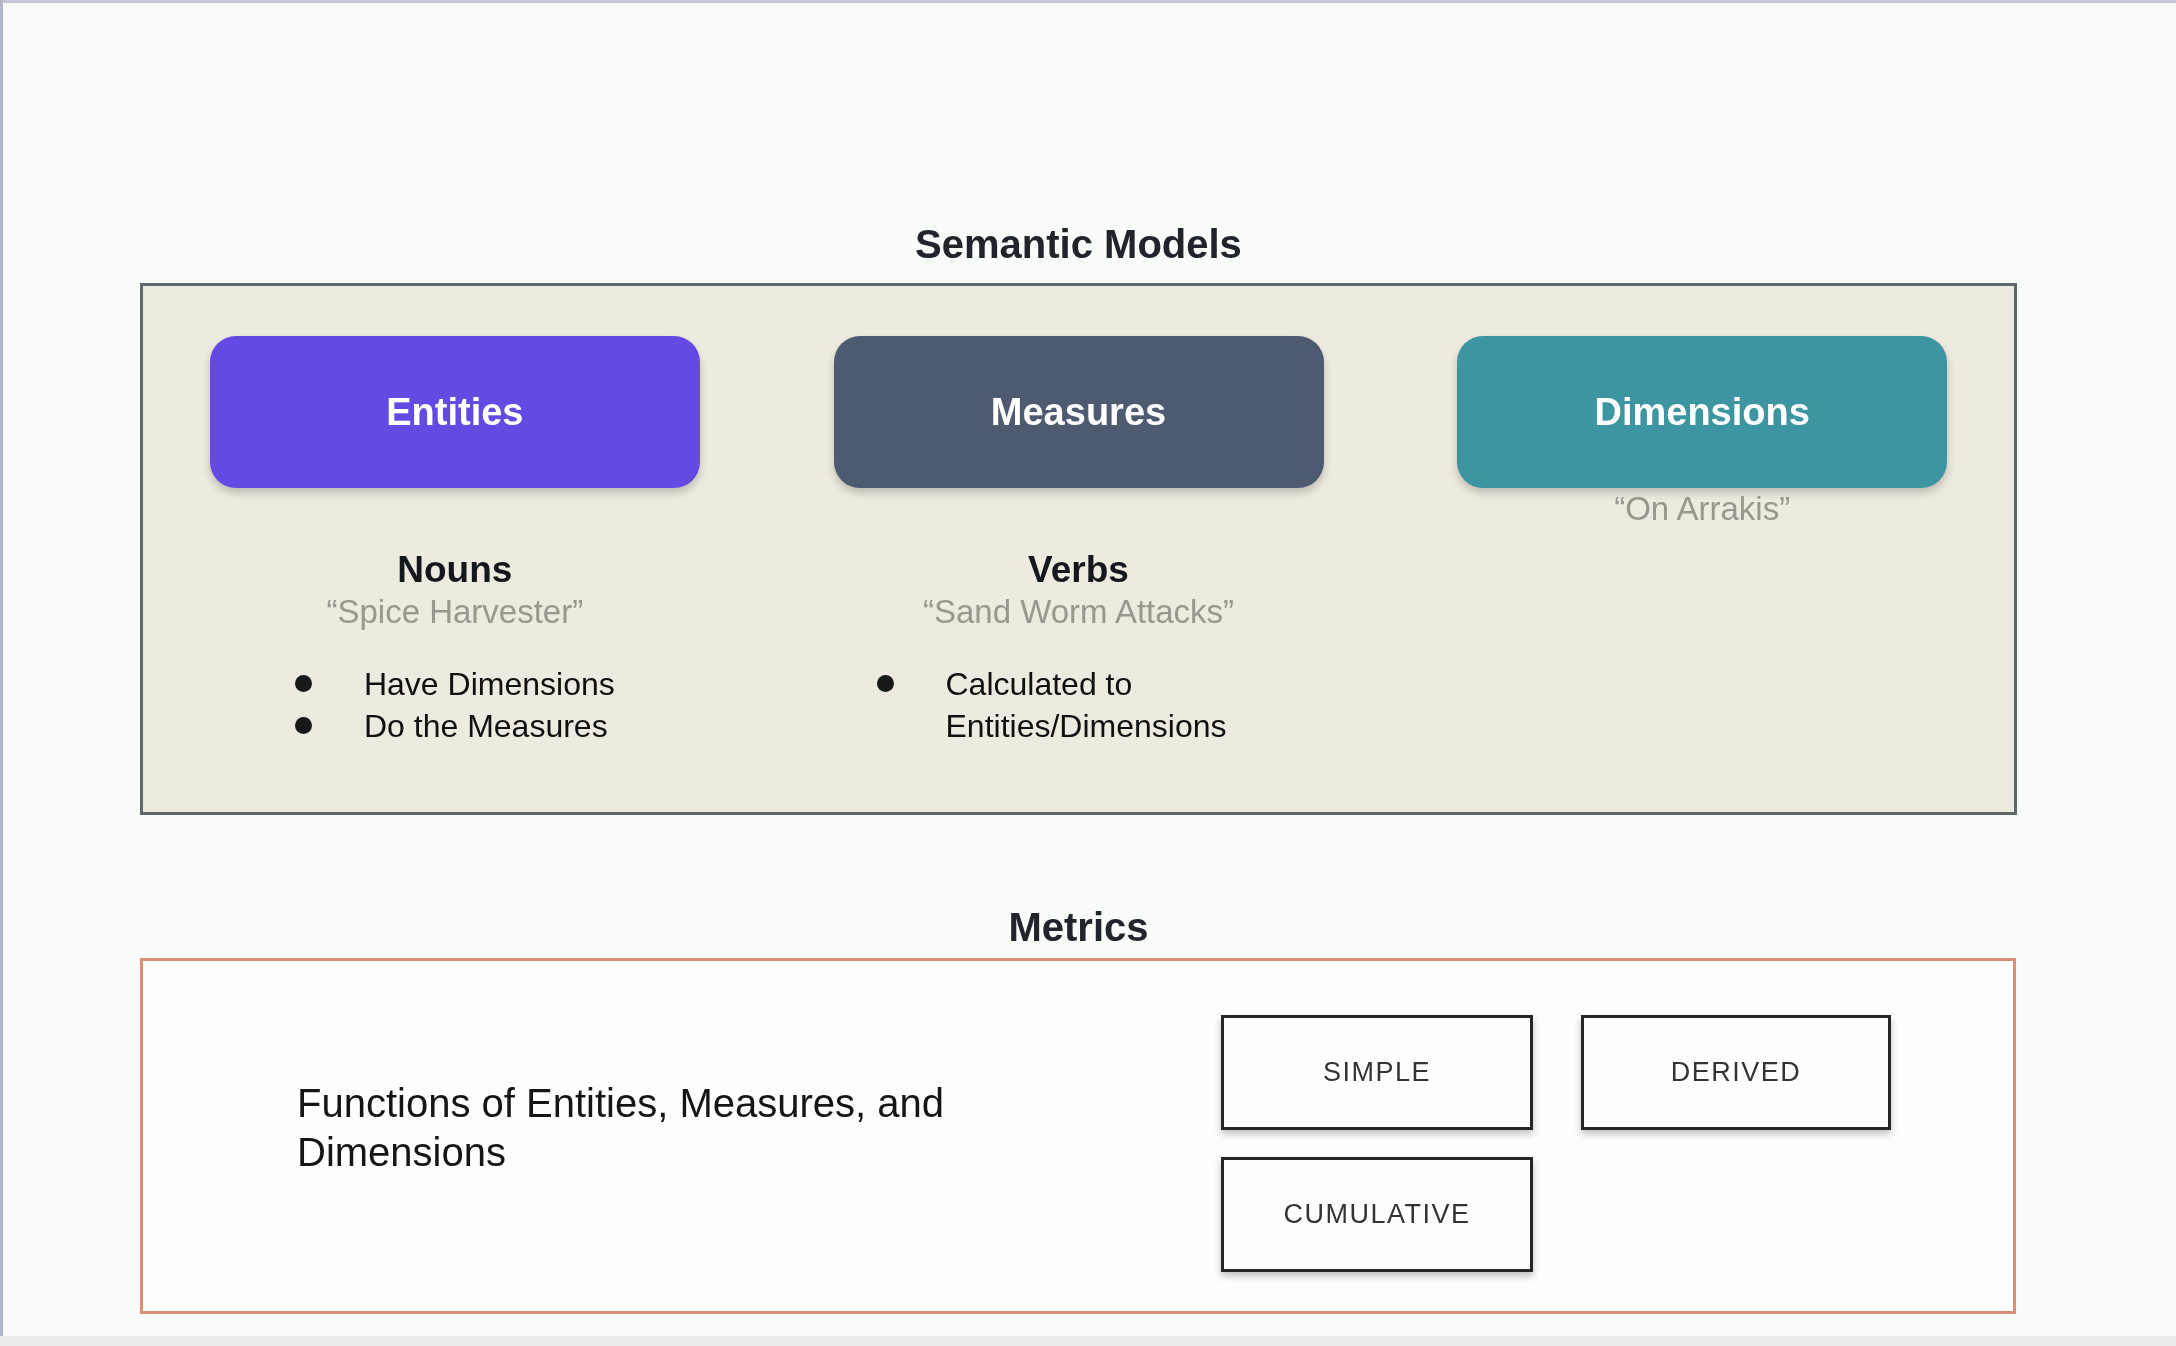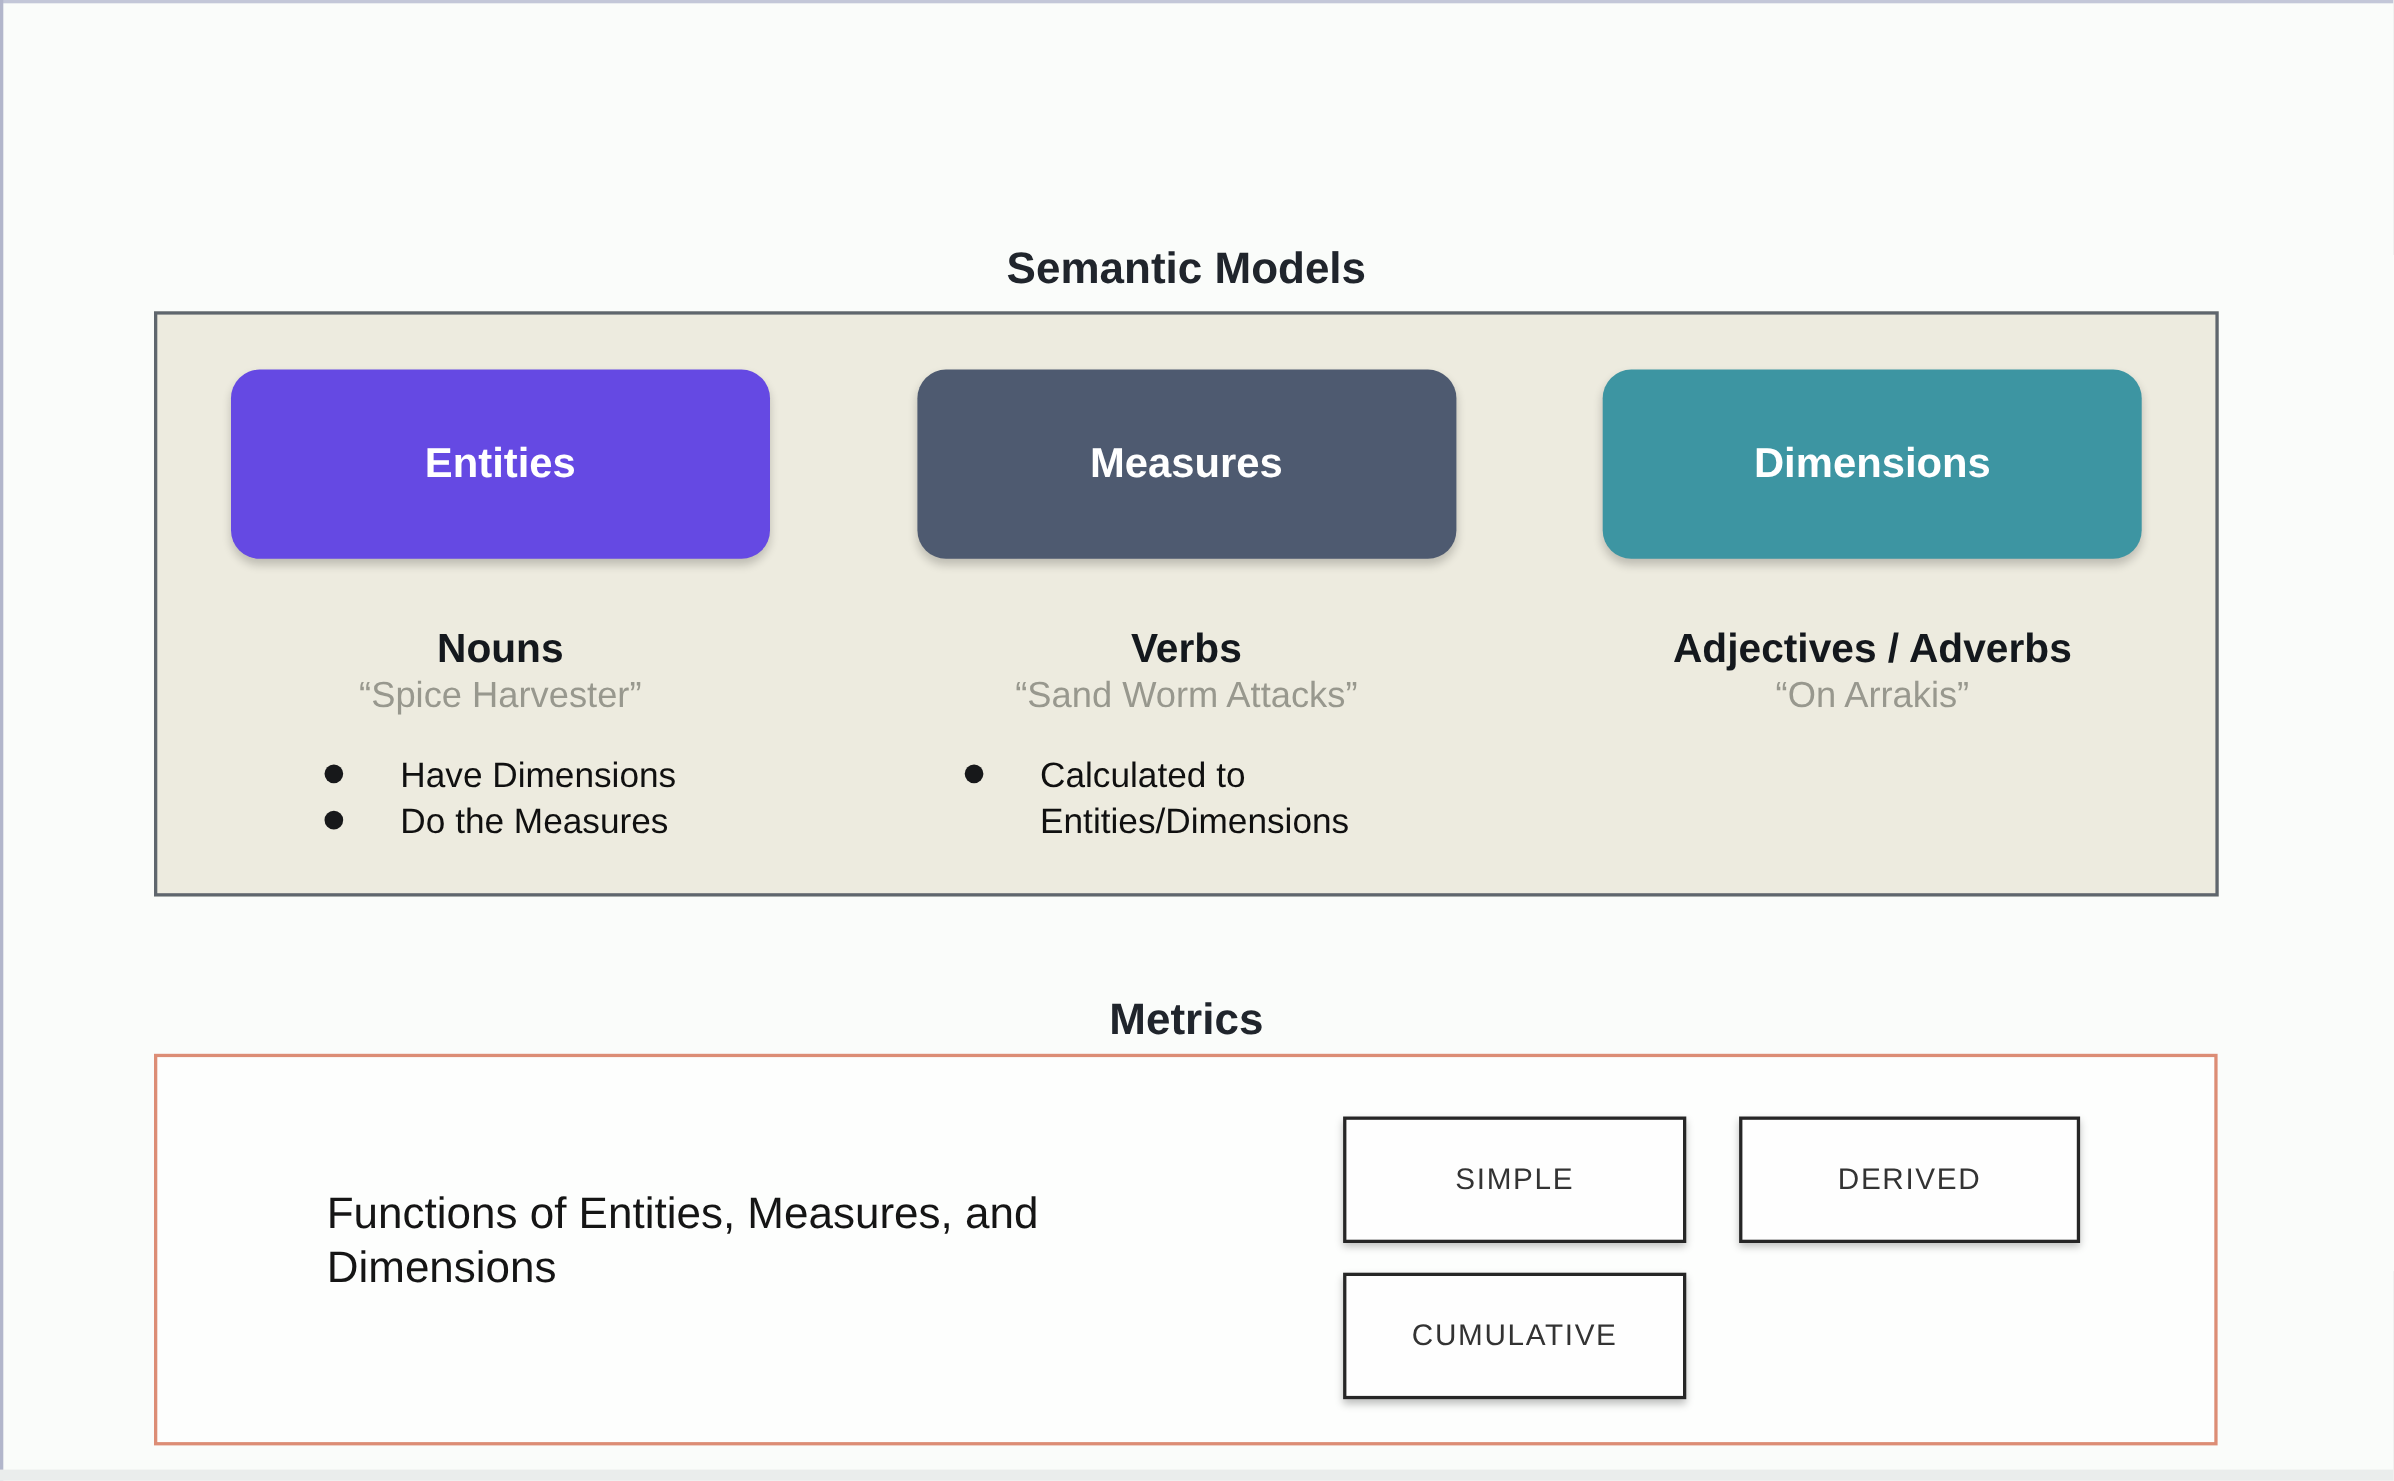--- a/index.html
+++ b/index.html
@@ -32,21 +32,21 @@
     position:absolute; left:140px; top:283px;
     width:1877px; height:532px;
     border:3px solid #5f666d;
     display:flex;
   }
   .model-col {
     flex:1 1 0; padding-top:50px;
     display:flex; flex-direction:column; align-items:center;
   }
   .pill {
-    width:490px; height:172px; border-radius:26px;
+    width:490px; height:152px; border-radius:26px;
     display:flex; align-items:center; justify-content:center;
     color:#ffffff; font-size:38px; font-weight:700;
     box-shadow:0 5px 9px rgba(0,0,0,0.20);
   }
   .col-heading {
     margin-top:62px; font-size:37px; font-weight:700; color:#14181d; line-height:1.1;
     text-align:center;
   }
   .col-quote {
     font-size:33px; color:#98988e; line-height:1.25; text-align:center;
@@ -129,21 +129,20 @@
           <span class="dot"></span>
           <span class="w-narrow">Calculated to Entities/Dimensions</span>
         </li>
       </ul>
     </div>
 
     <div class="model-col">
       <div class="pill" style="background: rgb(61, 149, 162);">
         <span>Dimensions</span>
       </div>
-      <div class="col-heading">Adjectives / Adverbs</div>
       <div class="col-quote">“On Arrakis”</div>
     </div>
   </div>
 
   <div class="section-label label-metrics">Metrics</div>
 
   <div class="panel-metrics" style="border-color: rgb(220, 141, 117); text-decoration: underline;">
     <div class="metrics-desc">Functions of Entities, Measures, and Dimensions</div>
     <div class="metric-grid">
       <div class="metric-box">

